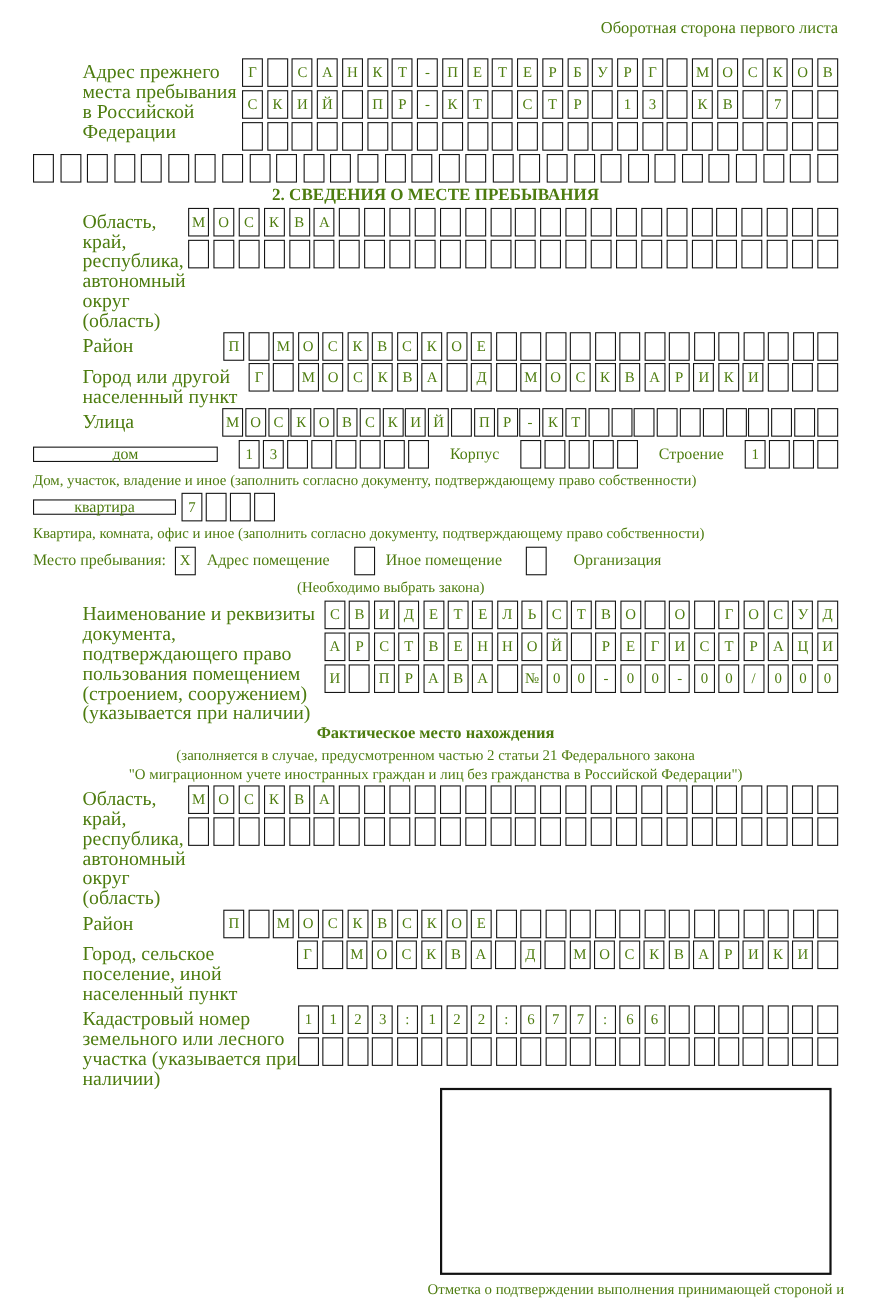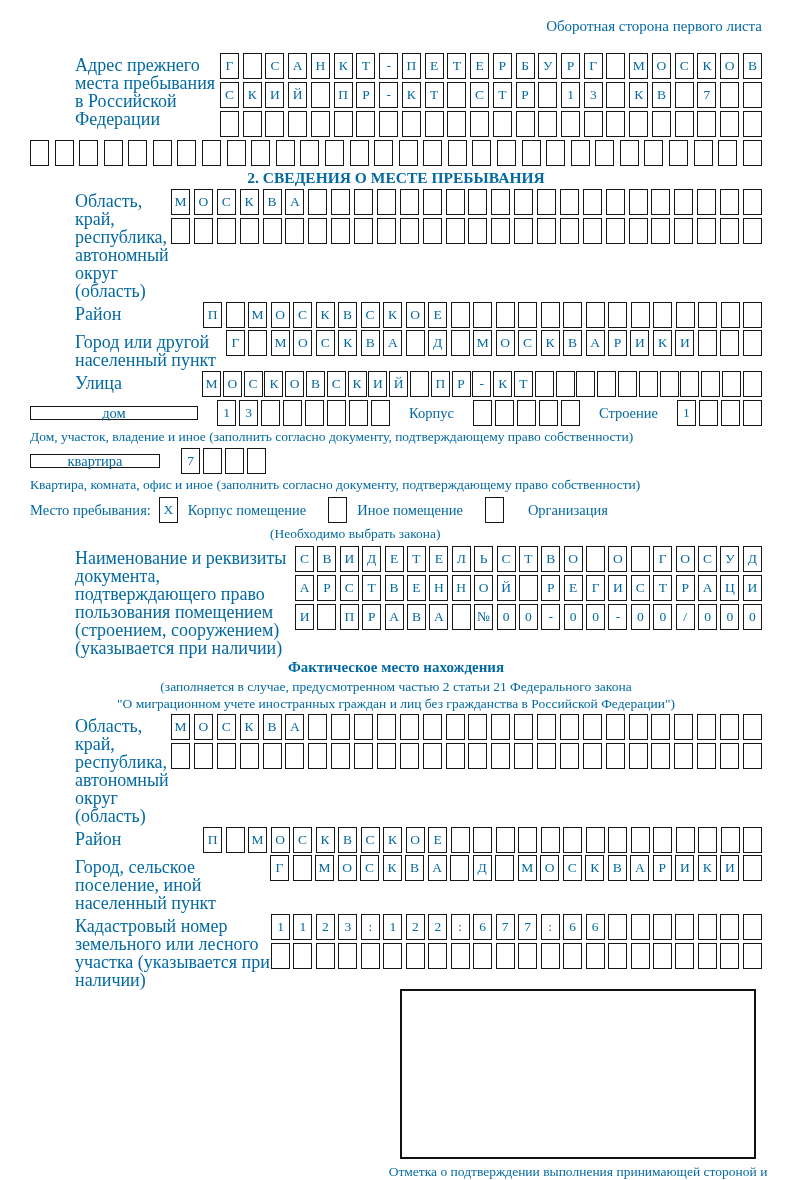--- a/index.html
+++ b/index.html
@@ -1,36 +1,36 @@
 <!DOCTYPE html>
 <html><head>
 <meta charset="utf-8">
 <style>
   html,body{margin:0;padding:0;background:#fff;}
   .page{position:relative;width:800px;height:1180px;box-sizing:border-box;
-        padding:18px 38px 0 30px;font-family:"Liberation Serif",serif;color:#0369a1;overflow:hidden;}
+        padding:18px 38px 0 30px;font-family:"Liberation Serif",serif;color:#4d7c0f;overflow:hidden;}
   .top-note{text-align:right;font-size:15px;}
   .field{display:flex;align-items:flex-start;margin-top:2px;}
   .flabel{flex-shrink:0;font-size:18px;line-height:18px;padding-top:3px;margin-left:45px;}
   .w145{width:145px;} .w96{width:96px;} .w128{width:128px;} .w151{width:151px;}
   .w127{width:127px;} .w220{width:220px;} .w195{width:195px;} .w196{width:196px;}
   .rows{flex:1;display:flex;flex-direction:column;gap:3px;}
   .boxrow{display:flex;justify-content:space-between;}
   .cbox{box-sizing:border-box;width:19px;height:26px;border:1px solid #161616;
         display:inline-flex;align-items:center;justify-content:center;
         font-size:13.5px;flex-shrink:0;background:#fff;}
   .boxgroup{display:flex;gap:3px;}
   .note{font-size:13.5px;line-height:17px;margin-top:2px;}
   .center{text-align:center;}
   .sec-title{font-weight:bold;font-size:15.5px;text-align:center;margin-top:3px;}
   .fact-title{font-weight:bold;font-size:15px;text-align:center;margin-top:2px;}
   .labelbox{box-sizing:border-box;border:1px solid #161616;height:14px;
         display:flex;align-items:center;justify-content:center;font-size:14.5px;flex-shrink:0;}
   .domrow{display:flex;justify-content:space-between;align-items:center;margin-top:3px;}
-  .kvrow{display:flex;align-items:center;margin-top:3px;gap:16px;}
+  .kvrow{display:flex;align-items:center;margin-top:3px;}
   .inline-lbl{font-size:14.5px;}
   .mesto{display:flex;align-items:center;margin-top:4px;}
   .mesto .cbox{margin:0 10px 0 8px;}
   .mesto .opt{font-size:14.5px;}
   .mesto .opt2{margin-right:14px;}
   .stamp-box{box-sizing:border-box;margin-left:370px;width:356px;height:170px;border:2px solid #111;}
   .stamp-caption{margin-left:340px;width:416px;text-align:center;font-size:13.5px;line-height:17px;margin-top:4px;}
   .doc-rows{flex:1;display:flex;flex-direction:column;gap:3px;}
 </style>
 </head>
@@ -357,21 +357,21 @@
         <span class="cbox"></span>
         <span class="cbox"></span>
         <span class="cbox"></span>
       </div>
   </div>
   <div class="note">Квартира, комната, офис и иное (заполнить согласно документу, подтверждающему право собственности)</div>
 
   <div class="mesto">
     <span class="opt">Место пребывания:</span>
     <span class="cbox">X</span>
-    <span class="opt opt2">Корпус помещение</span>
+    <span class="opt opt2">Адрес помещение</span>
     <span class="cbox"></span>
     <span class="opt opt2">Иное помещение</span>
     <span class="cbox"></span>
     <span class="opt" style="margin-left:14px;">Организация</span>
   </div>
   <div class="note" style="margin-left:240px;">(Необходимо выбрать закона)</div>
 
   <div class="field" style="margin-top:4px;">
     <div class="flabel w220">Наименование и реквизиты документа, подтверждающего право пользования помещением (строением, сооружением) (указывается при наличии)</div>
     <div class="doc-rows">

